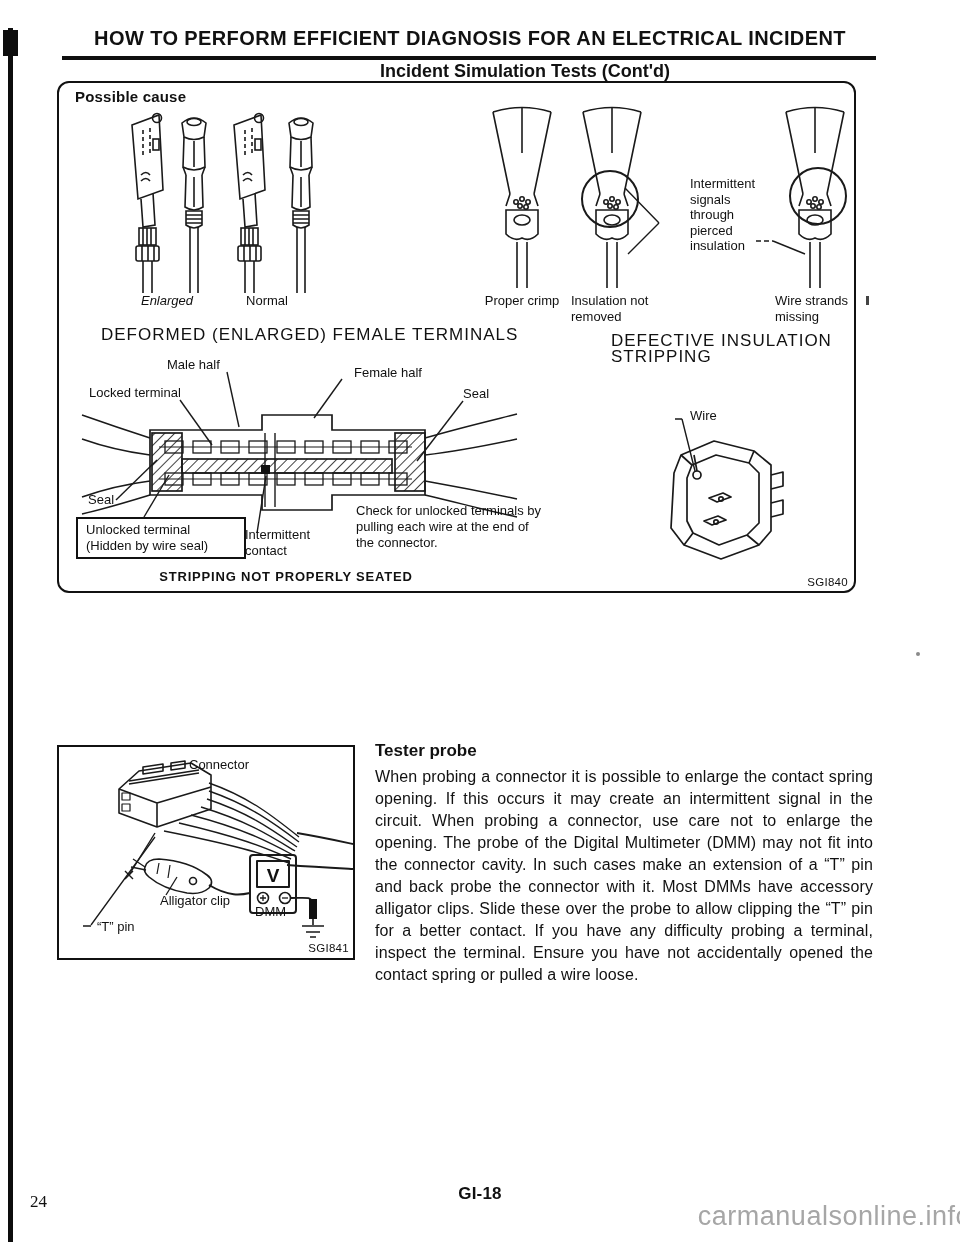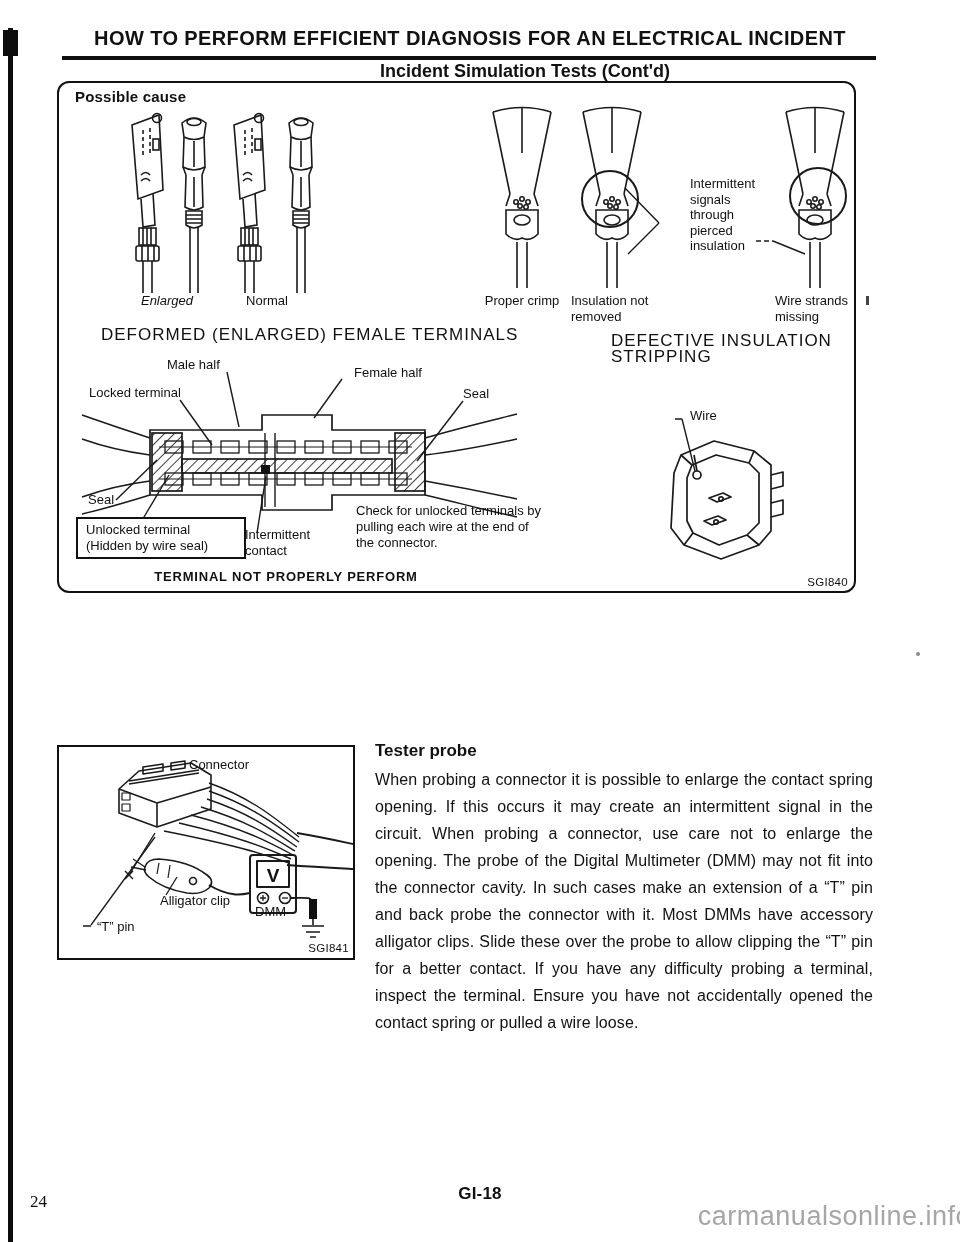--- a/index.html
+++ b/index.html
@@ -27,21 +27,21 @@
   .fig2{left:57px;top:745px;width:294px;height:211px;}
   .figbox svg{position:absolute;left:0;top:0;}
   .lbl{position:absolute;font-size:13px;line-height:15.5px;color:#111;}
   .fig-heading{left:16px;top:6px;font-size:15px;font-weight:bold;letter-spacing:.2px;}
   .caption{font-size:17px;font-weight:normal;letter-spacing:1px;}
   .caption-b{font-size:13px;font-weight:bold;letter-spacing:.8px;}
   .figid{position:absolute;font-size:11.5px;letter-spacing:.3px;}
   .unlocked-box{border:2px solid #111;padding:3px 8px;}
   
   .tp-heading{left:375px;top:741px;font-size:17px;font-weight:bold;}
-  .tp-body{left:375px;top:766px;width:498px;font-size:16px;line-height:27px;text-align:justify;letter-spacing:.1px;}
+  .tp-body{left:375px;top:766px;width:498px;font-size:16px;line-height:22px;text-align:justify;letter-spacing:.1px;}
   
   .gi{left:0;width:960px;top:1184px;text-align:center;font-size:17px;font-weight:bold;letter-spacing:.2px;}
   .pagenum{left:30px;top:1192px;font-family:"Liberation Serif",serif;font-size:17px;}
   .watermark{right:6px;top:1201px;font-size:27px;color:#a6a6a6;letter-spacing:.5px;}
 </style>
 </head>
 <body>
 
 <div class="page">
 
@@ -208,21 +208,21 @@
     <div class="lbl" style="left:404px;top:303px;">Seal</div>
     <div class="lbl" style="left:29px;top:409px;">Seal</div>
     <div class="lbl pre unlocked-box" style="left:17px;top:434px;width:150px;line-height:16px;">Unlocked terminal
 (Hidden by wire seal)</div>
     <div class="lbl pre" style="left:186px;top:444px;width:90px;">Intermittent
 contact</div>
     <div class="lbl pre" style="left:297px;top:420px;width:200px;line-height:16px;">Check for unlocked terminals by
 pulling each wire at the end of
 the connector.</div>
     <div class="lbl" style="left:631px;top:325px;">Wire</div>
-    <div class="lbl caption-b" style="left:42px;top:486px;width:370px;text-align:center;">TERMINAL NOT PROPERLY PERFORM</div>
+    <div class="lbl caption-b" style="left:42px;top:486px;width:370px;text-align:center;">STRIPPING NOT PROPERLY SEATED</div>
     <div class="figid" style="right:6px;bottom:3px;margin-top:48px;">SGI840</div>
   </div>
 
   <div class="abs figbox fig2">
     <svg width="294" height="211" viewBox="0 0 294 211">
       <g fill="none" stroke="#1a1a1a" stroke-width="1.6" stroke-linejoin="round">
 
         <g>
           <path d="M60,42 L80,24 L132,16 L152,28 L152,62 L98,80 L60,66 Z"></path>
           <path d="M60,42 L98,56 L152,40 M98,56 L98,80"></path>

